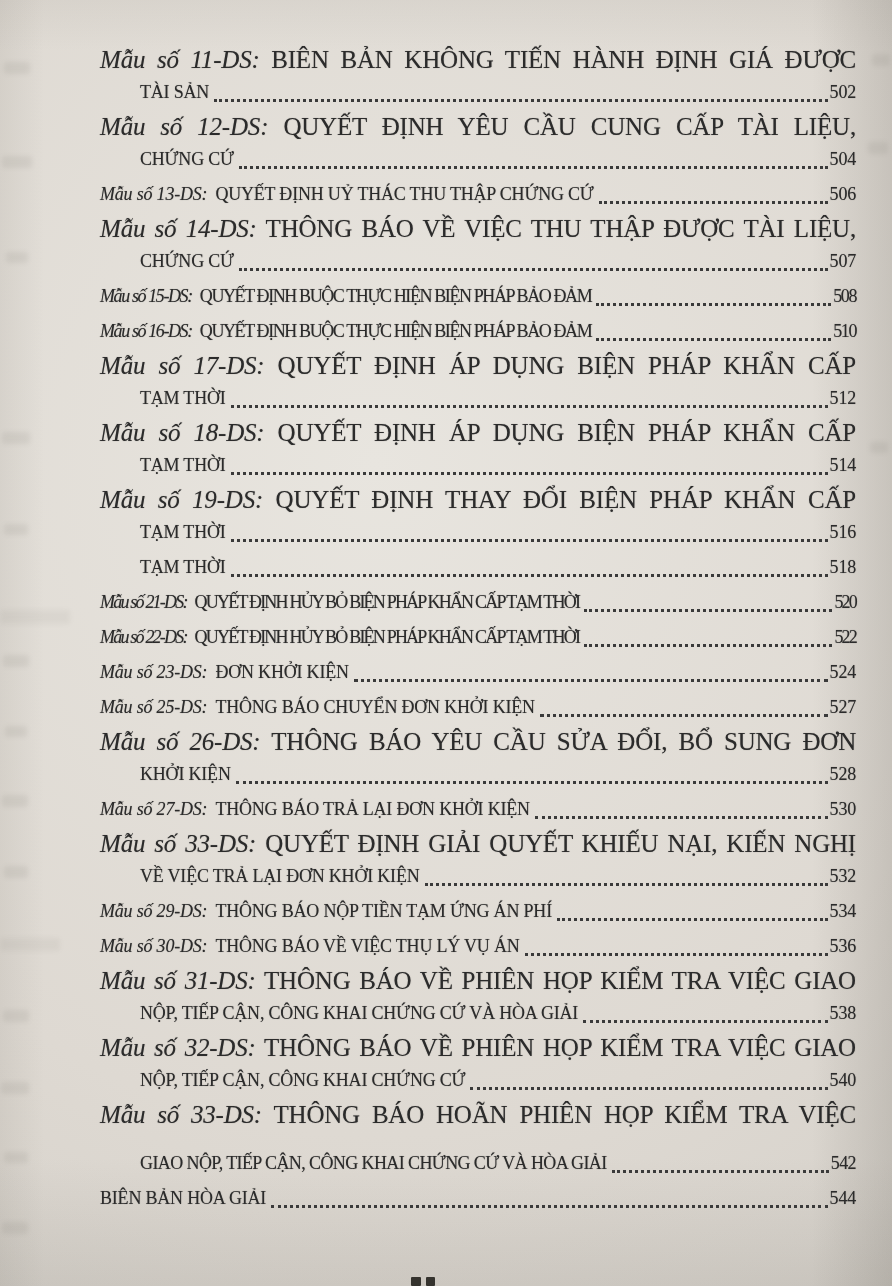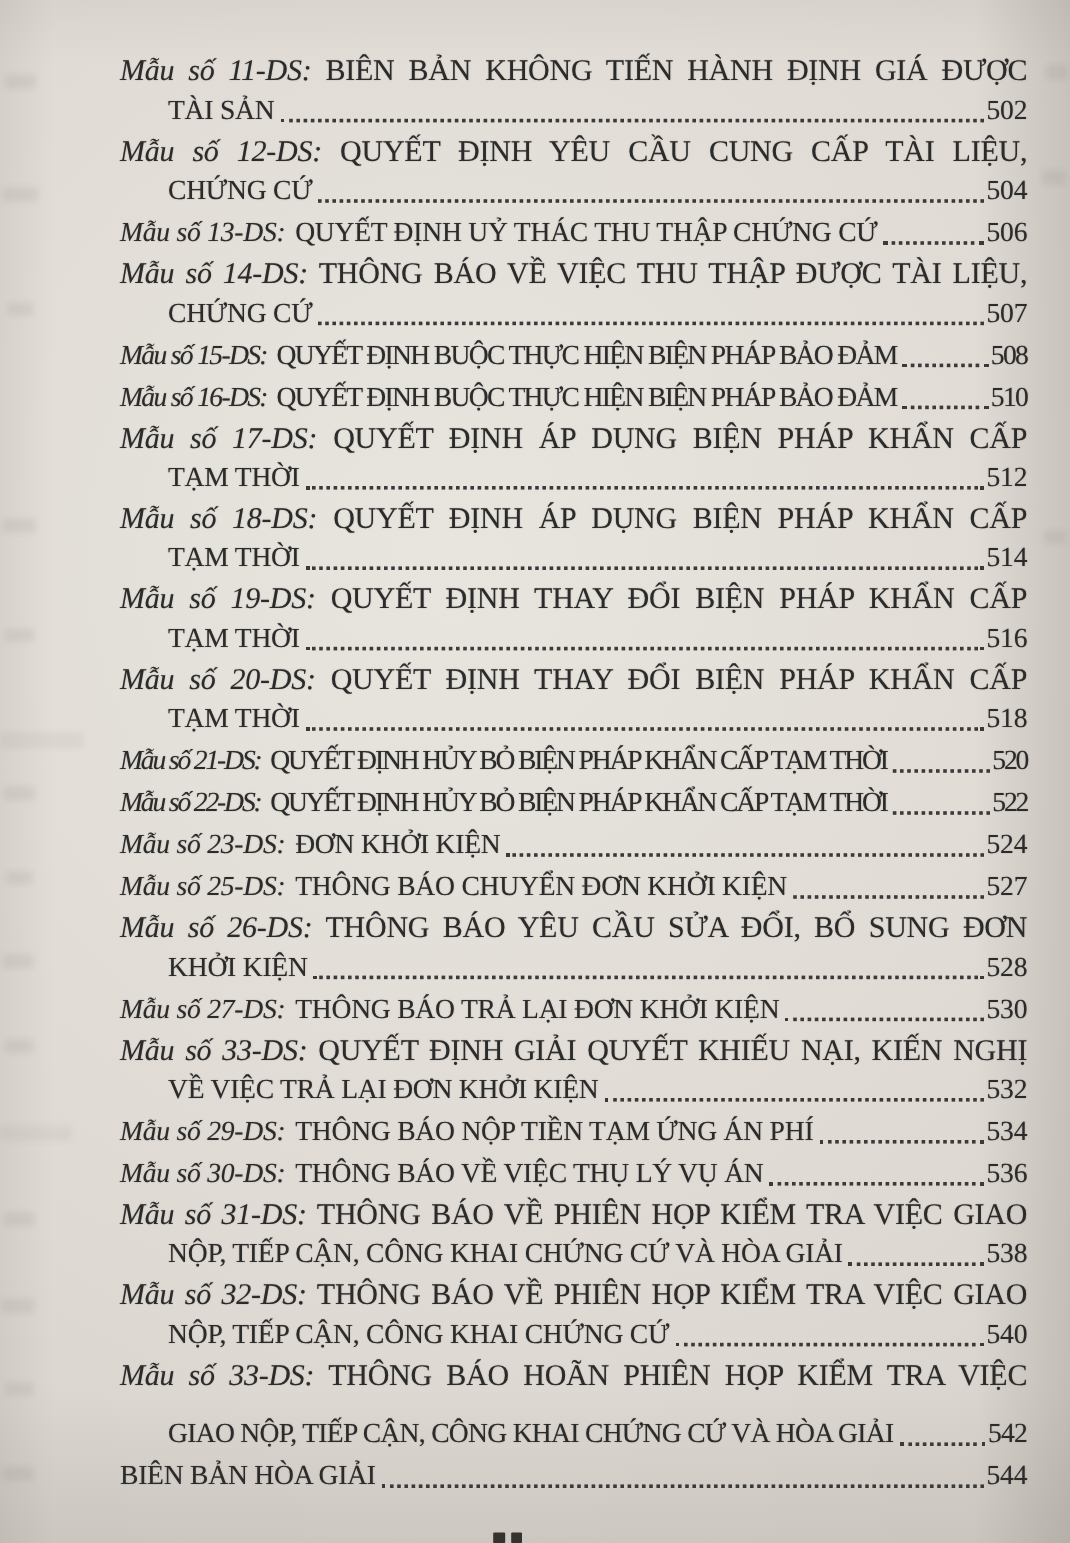--- a/index.html
+++ b/index.html
@@ -24,21 +24,21 @@
     text-shadow:0 0 1px rgba(45,43,40,0.45);
     letter-spacing:-0.2px;
   }
   .entry { margin:0 0 3px 0; }
   .jline {
     font-size:25px; line-height:32px;
     text-align:justify; text-align-last:justify;
   }
   .dotline {
     display:flex; align-items:baseline;
-    font-size:23px; line-height:32px;
+    font-size:18px; line-height:32px;
   }
   .dotline.cont { padding-left:40px; }
   .label { font-style:italic; white-space:nowrap; }
   .dotline .label + .txt { margin-left:8px; }
   .txt { white-space:nowrap; }
   .leader {
     flex:1 1 auto; min-width:6px;
     align-self:flex-end;
     margin:0 2px 6px 5px;
     border-bottom:3px dotted #3a3a3a;
@@ -153,21 +153,20 @@
       </div>
       <div class="entry">
         <div class="jline"><span class="label">Mẫu số 19-DS:</span> <span>QUYẾT ĐỊNH THAY ĐỔI BIỆN PHÁP KHẨN CẤP</span></div>
         <div class="dotline cont">
           <span class="txt">TẠM THỜI</span>
           <span class="leader"></span>
           <span class="pagenum">516</span>
         </div>
       </div>
       <div class="entry">
-        <div class="jline"><span class="label">Mẫu số 20-DS:</span> <span>QUYẾT ĐỊNH THAY ĐỔI BIỆN PHÁP KHẨN CẤP</span></div>
         <div class="dotline cont">
           <span class="txt">TẠM THỜI</span>
           <span class="leader"></span>
           <span class="pagenum">518</span>
         </div>
       </div>
       <div class="entry">
         <div class="dotline" style="letter-spacing: -1.8px;">
           <span class="label">Mẫu số 21-DS:</span>
           <span class="txt">QUYẾT ĐỊNH HỦY BỎ BIỆN PHÁP KHẨN CẤP TẠM THỜI</span>

